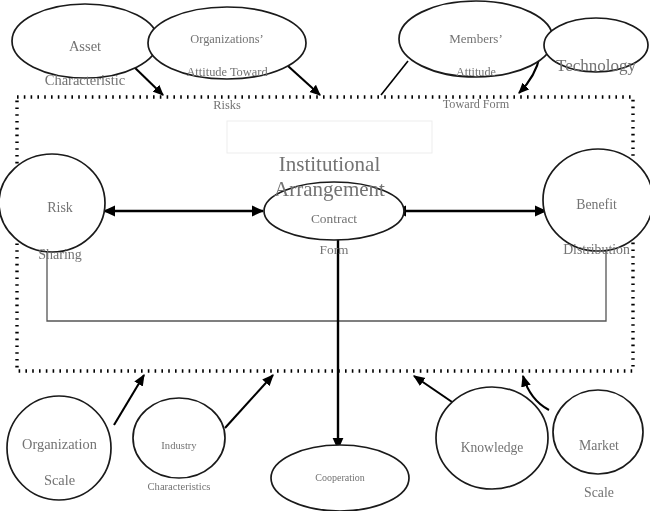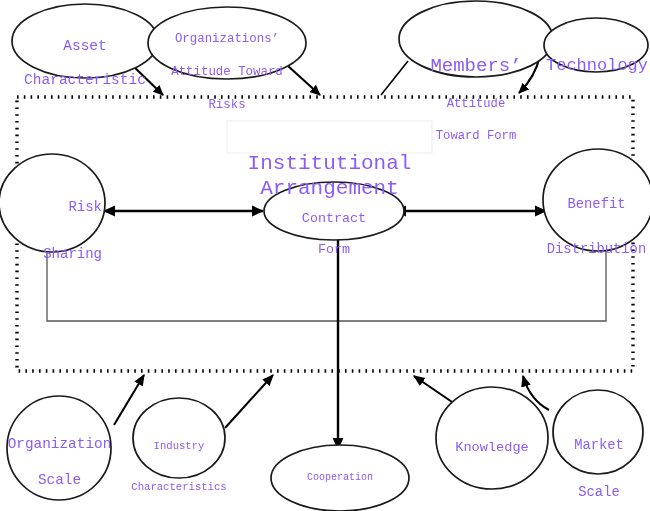--- a/index.html
+++ b/index.html
@@ -23,25 +23,25 @@
     position: absolute;
     top: 0;
     left: 0;
     width: 650px;
     height: 511px;
     display: block;
   }
   .node-label {
     position: absolute;
     text-align: center;
-    color: #8b5cf6;
+    color: #737373;
     line-height: 1.18;
     pointer-events: none;
     white-space: pre-line;
-    font-family: Liberation Mono, monospace;
+    font-family: Liberation Serif, serif;
   }
   .node-label .l1 { display: block; }
   .node-label .l2 { display: block; }
   .node-label .l3 { display: block; }
 </style>
 </head>
 <body>
 
 <div id="diagram-root">
 
@@ -120,30 +120,30 @@
     <span class="l2">Characteristic</span>
   </div>
 
   <div class="node-label" style="left:155px; top:15px; width:144px; font-size:12.4px; line-height:1.32;">
     <span class="l1">Organizations’</span>
     <span class="l2">Attitude Toward</span>
     <span class="l3">Risks</span>
   </div>
 
   <div class="node-label" style="left:408px; top:14px; width:136px; font-size:12.2px; line-height:1.33;">
-    <span class="l1" style="font-size:19px;margin-top:24px;">Members’</span>
+    <span class="l1" style="font-size:13px;">Members’</span>
     <span class="l2">Attitude</span>
     <span class="l3">Toward Form</span>
   </div>
 
   <div class="node-label" style="left:546px; top:36px; width:100px; font-size:17px;">
     <span class="l1">Technology</span>
   </div>
 
-  <div class="node-label" style="left:2px; top:172px; width:100px; font-size:14px; line-height:1.7; text-align:right; padding-left:16px; box-sizing:border-box;">
+  <div class="node-label" style="left:2px; top:172px; width:100px; font-size:14px; line-height:1.7; text-align:center; padding-left:16px; box-sizing:border-box;">
     <span class="l1">Risk</span>
     <span class="l2">Sharing</span>
   </div>
 
   <div class="node-label" style="left:274px; top:196px; width:120px; font-size:13.4px; line-height:1.15;">
     <span class="l1">Contract</span>
     <span class="l2">Form</span>
   </div>
 
   <div class="node-label" style="left:543px; top:172px; width:107px; font-size:13.8px; line-height:1.62;">

